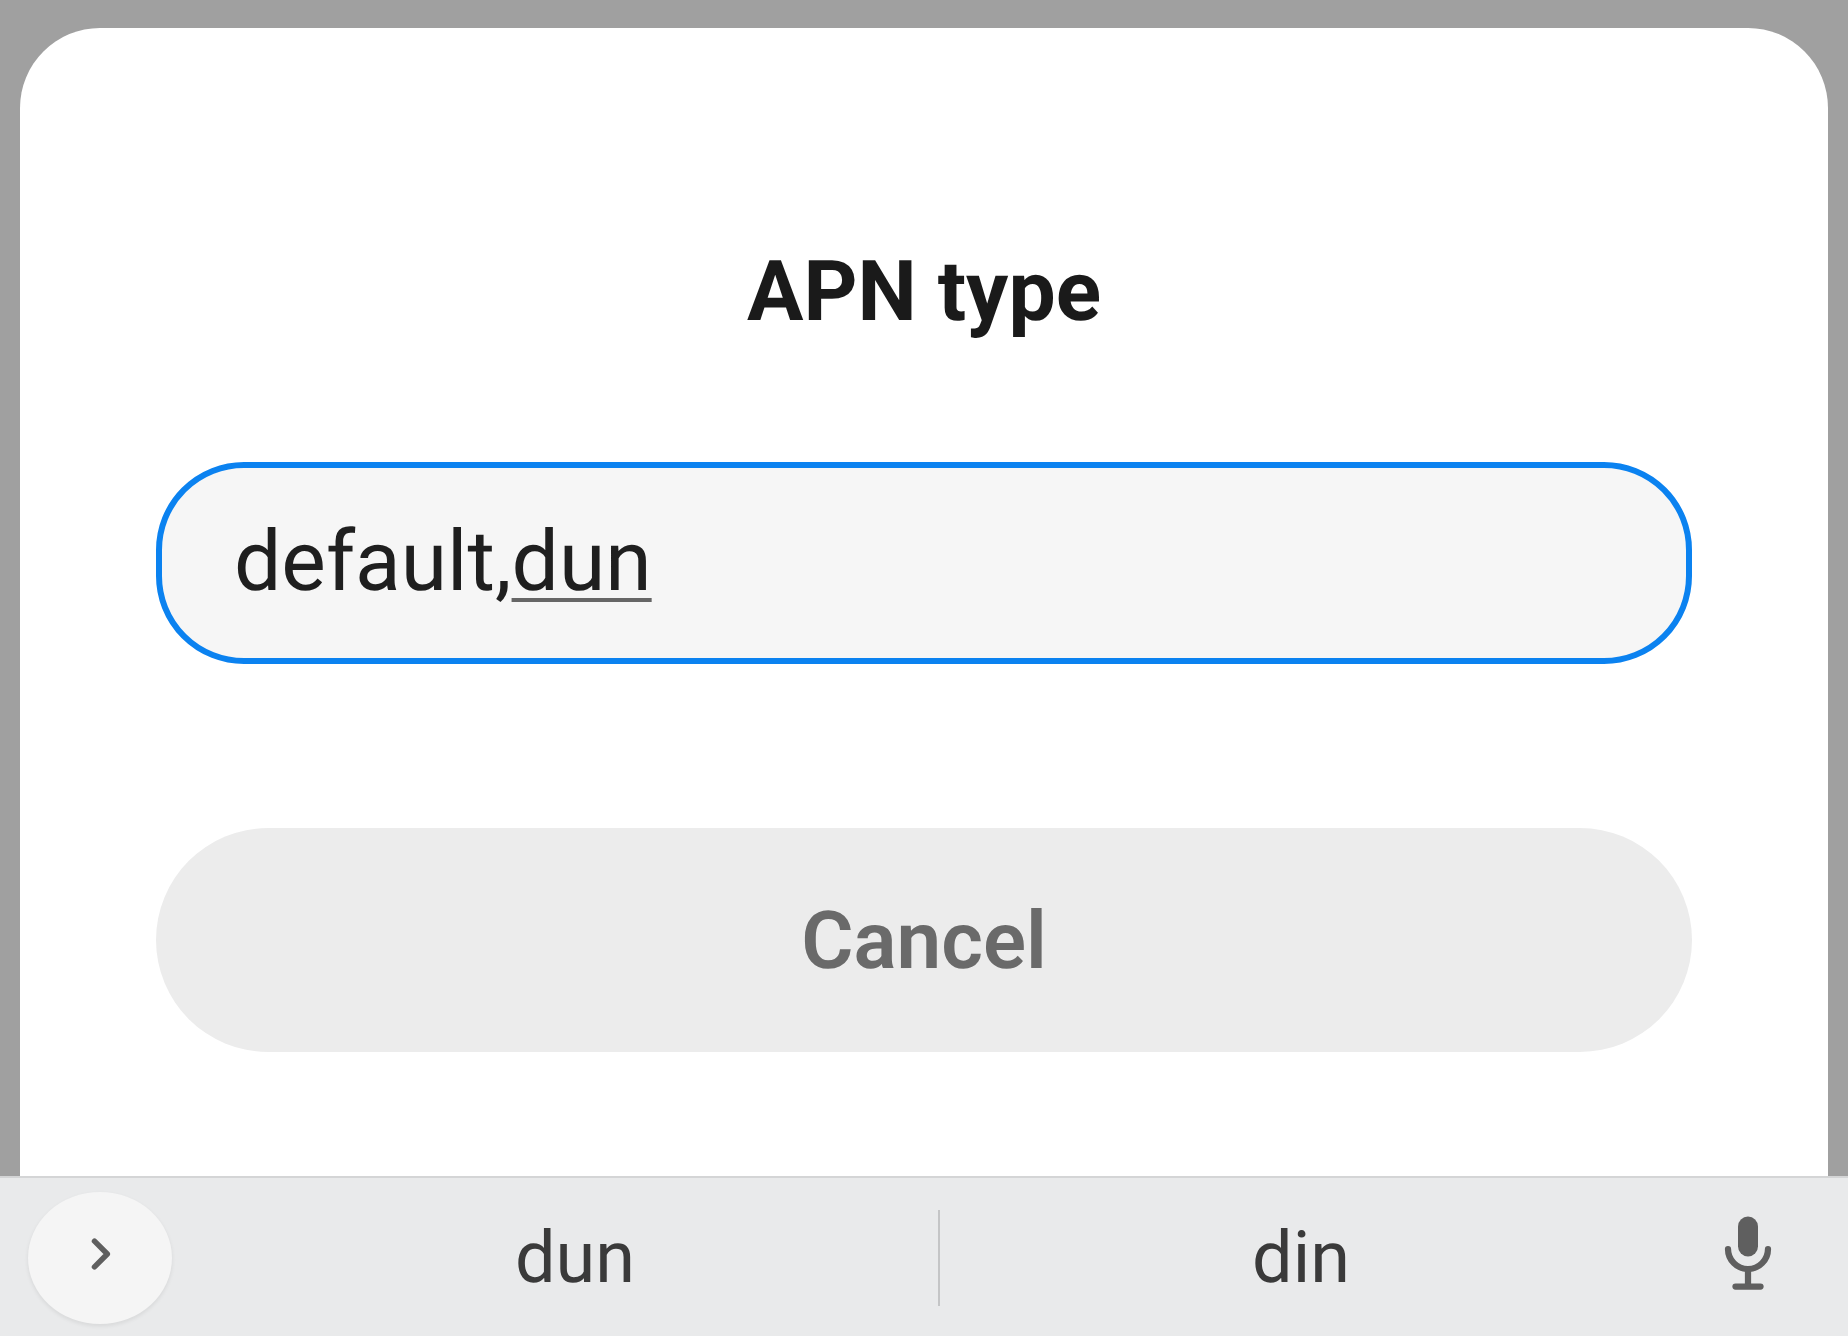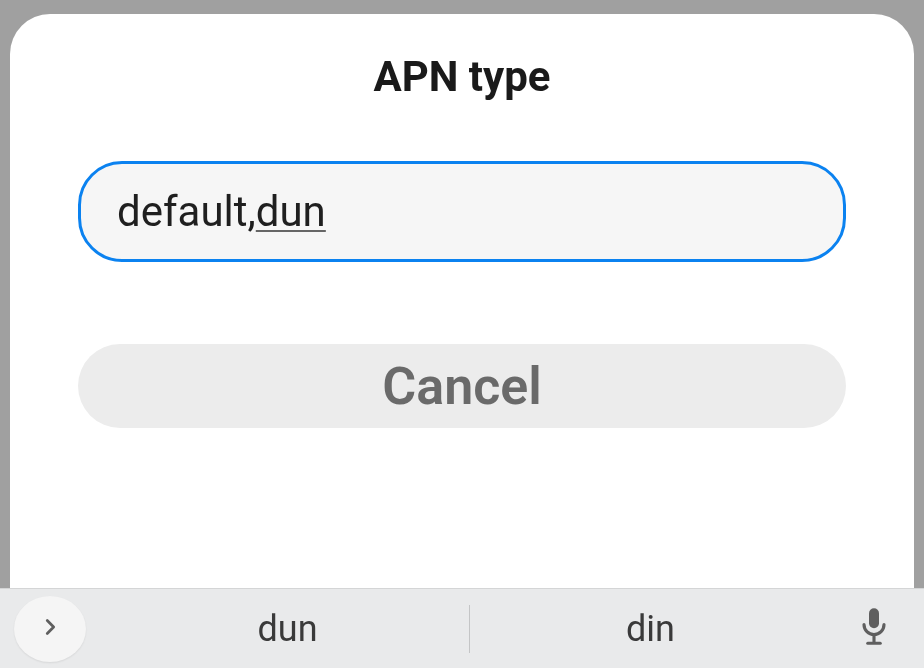--- a/index.html
+++ b/index.html
@@ -24,21 +24,21 @@
     bottom: 0;
     background: #ffffff;
     border-radius: 40px 40px 0 0;
     padding: 0;
   }
   .dialog-title {
     text-align: center;
     font-size: 42px;
     font-weight: 700;
     color: #1a1a1a;
-    margin-top: 38px;
+    margin-top: 108px;
   }
   .input-wrap {
     margin: 60px 68px 0 68px;
   }
   .input-display {
     width: 100%;
     height: 101px;
     border: 3px solid #0b82f0;
     border-radius: 44px;
     background: #f6f6f6;
@@ -56,24 +56,24 @@
     text-decoration-thickness: 2px;
     text-underline-offset: 4px;
   }
   .button-row {
     display: flex;
     gap: 40px;
     margin: 82px 68px 0 68px;
   }
   .btn {
     flex: 1;
-    height: 84px;
+    height: 112px;
     border: none;
     border-radius: 56px;
-    font-size: 52px;
+    font-size: 40px;
     font-weight: 600;
     cursor: pointer;
     font-family: inherit;
   }
   .btn-cancel {
     background: #ececec;
     color: #6a6a6a;
   }
   .btn-ok {
     background: #0b8af6;

